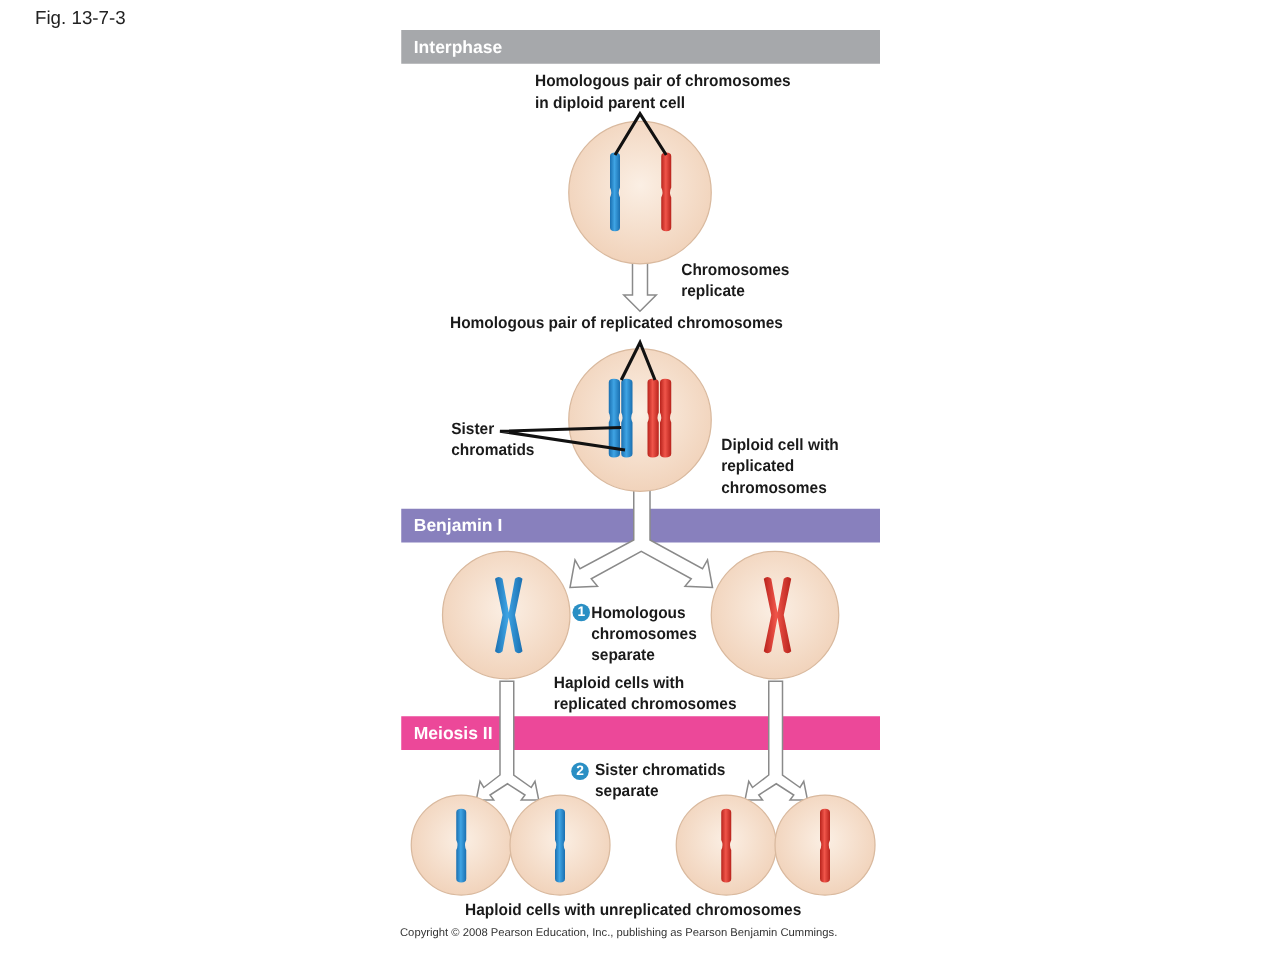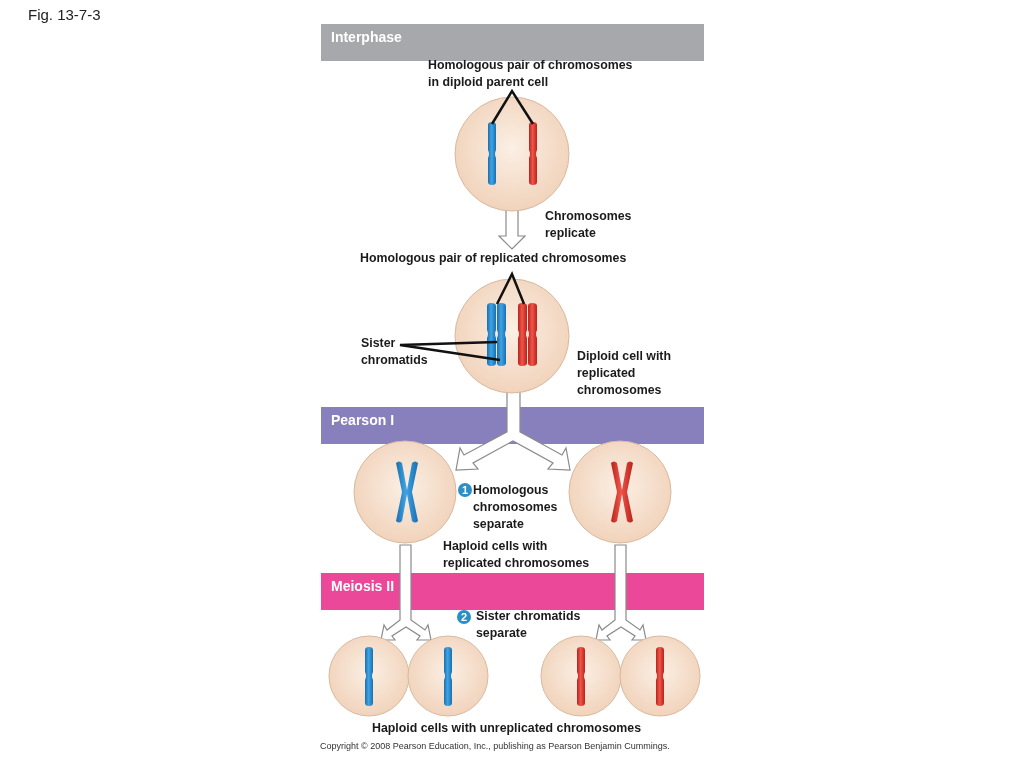--- a/index.html
+++ b/index.html
@@ -1,33 +1,33 @@
 <!DOCTYPE html>
 <html><head>
 <meta charset="utf-8">
 <style>
   html, body { margin:0; padding:0; background:#ffffff; }
   body { width:1024px; height:768px; position:relative; overflow:hidden; font-family:"Liberation Sans", sans-serif; }
   .fig-label { position:absolute; left:28px; top:6px; font-size:15px; color:#222; font-family:"Liberation Sans", sans-serif; }
-  .band { position:absolute; left:321px; width:383px; height:37px; color:#fff; font-weight:bold; font-size:14px; line-height:27px; padding-left:10px; box-sizing:border-box; font-family:"Liberation Sans", sans-serif; }
+  .band { position:absolute; left:321px; width:383px; height:27px; color:#fff; font-weight:bold; font-size:14px; line-height:27px; padding-left:10px; box-sizing:border-box; font-family:"Liberation Sans", sans-serif; }
   .band.interphase { top:24px; background:#a6a8ab; }
   .band.meiosis1 { top:407px; background:#8880bd; }
   .band.meiosis2 { top:573px; background:#ec4899; }
   .lbl { position:absolute; font-weight:bold; font-size:13px; color:#1a1a1a; line-height:17px; white-space:pre; font-family:"Liberation Sans", sans-serif; transform:scaleX(0.95); transform-origin:left top; }
   .copyright { position:absolute; left:320px; top:741px; font-size:9px; color:#333; font-family:"Liberation Sans", sans-serif; }
   svg.diagram { position:absolute; left:0; top:0; }
   .step { position:absolute; width:14px; height:14px; border-radius:50%; background:#2a8fc4; color:#fff; font-size:11px; font-weight:bold; text-align:center; line-height:14px; font-family:"Liberation Sans", sans-serif; }
 </style>
 </head>
 <body>
 
 <div class="fig-label">Fig. 13-7-3</div>
 
 <div class="band interphase">Interphase</div>
-<div class="band meiosis1">Pearson I</div>
+<div class="band meiosis1">Benjamin I</div>
 <div class="band meiosis2">Meiosis II</div>
 
 <svg class="diagram" width="1024" height="768" viewBox="0 0 1024 768">
   <defs>
     <radialGradient id="cellGrad" cx="50%" cy="45%" r="55%">
       <stop offset="0%" stop-color="#fbefe4"></stop>
       <stop offset="100%" stop-color="#f1d3bb"></stop>
     </radialGradient>
     <linearGradient id="blueGrad" x1="0" x2="1">
       <stop offset="0%" stop-color="#1a6fb0"></stop>

